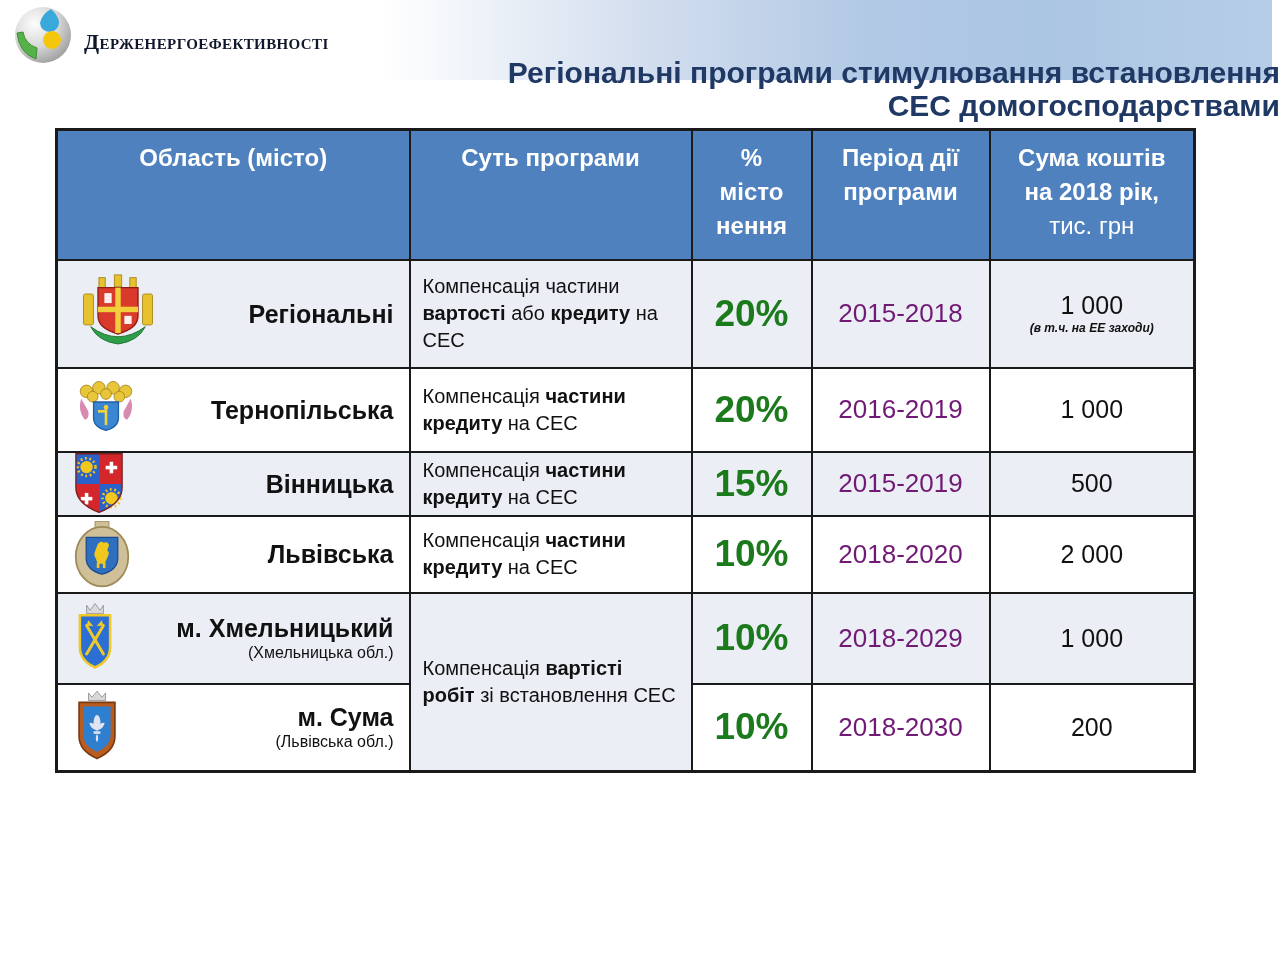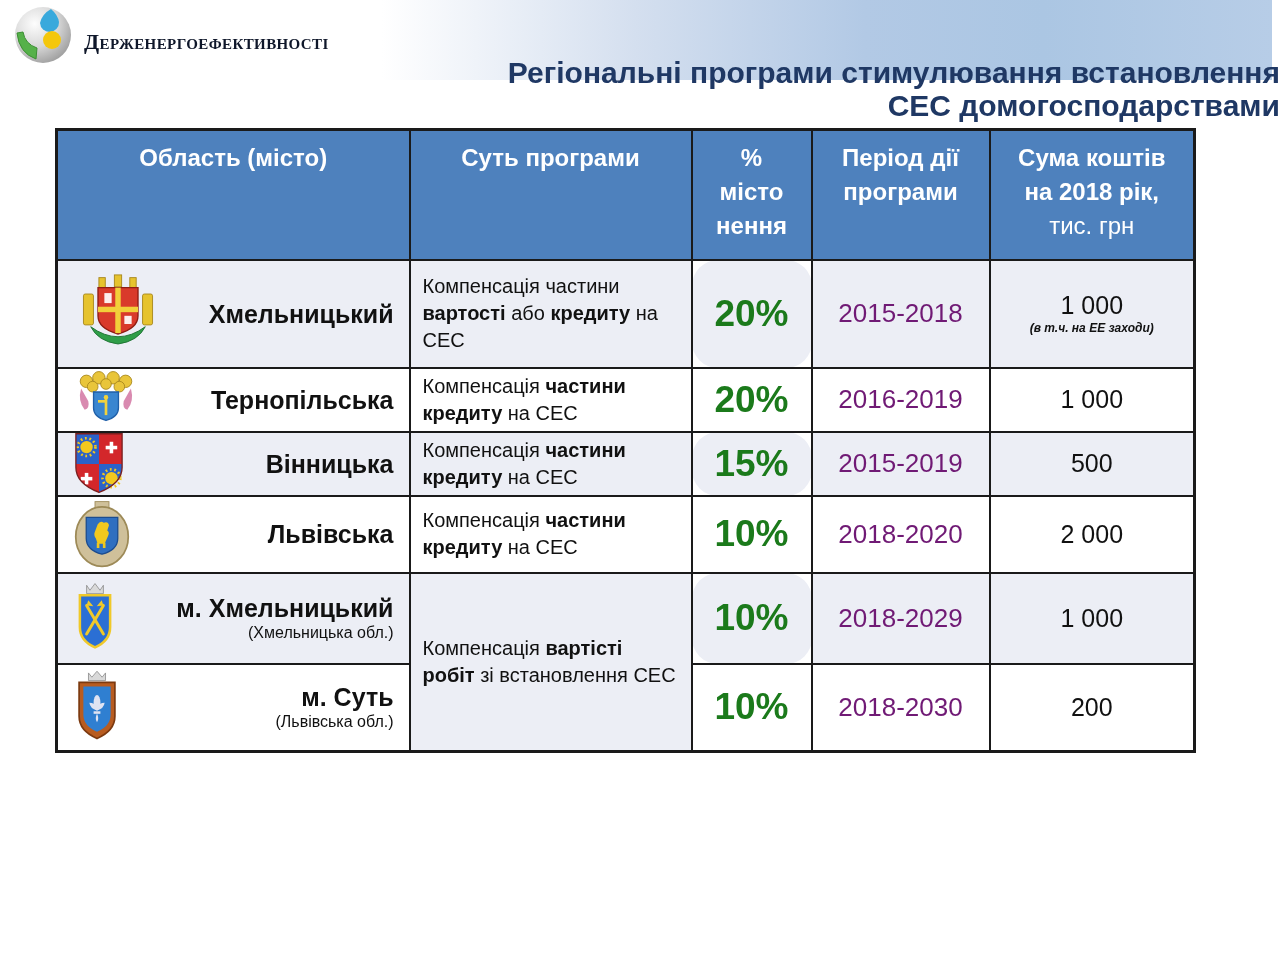--- a/index.html
+++ b/index.html
@@ -28,38 +28,38 @@
   table.program-table{position:absolute;left:55px;top:128px;width:1138px;
     border-collapse:collapse;table-layout:fixed;border:3px solid var(--border-dark);}
   .program-table th,.program-table td{border:2px solid var(--border-dark);overflow:hidden;}
 
   .program-table thead tr{height:130px;}
   .program-table th{background:var(--header-blue);color:#ffffff;font-weight:bold;
     font-size:24px;line-height:1.42;vertical-align:top;padding-top:10px;text-align:center;}
   .hdr-sub{font-weight:normal;}
 
   tbody tr:nth-child(1){height:108px;}
-  tbody tr:nth-child(2){height:64px;padding-left:24px;}
+  tbody tr:nth-child(2){height:84px;padding-left:24px;}
   tbody tr:nth-child(3){height:57px;}
   tbody tr:nth-child(4){height:77px;}
   tbody tr:nth-child(5){height:91px;}
   tbody tr:nth-child(6){height:88px;}
 
   tbody td{background:#ffffff;vertical-align:middle;}
   tbody tr.shaded td{background:var(--row-shade);}
   td.cell-shaded{background:var(--row-shade) !important;}
 
   td.region-cell{position:relative;text-align:right;padding-right:15px;
     font-size:25px;font-weight:bold;color:#111;}
   td.region-cell .coat{position:absolute;left:16px;top:50%;transform:translateY(-50%);line-height:0;}
   .region-sub{font-size:16px;font-weight:normal;line-height:1.25;}
   .region-name{line-height:1.2;}
 
   td.program-cell{font-size:20px;line-height:1.35;padding:4px 12px;color:#111;}
-  td.percent-cell{text-align:center;font-size:37px;font-weight:bold;color:var(--percent-green);border-radius:26px;}
+  td.percent-cell{text-align:center;font-size:37px;font-weight:bold;color:var(--percent-green);}
   td.period-cell{text-align:center;font-size:26px;color:#701a75;}
   td.sum-cell{text-align:center;font-size:25px;color:#111;line-height:1.15;}
   .sum-note{display:block;font-size:12px;font-style:italic;font-weight:bold;line-height:1.25;margin-top:1px;}
 </style>
 </head>
 <body>
 
 <div class="page">
 
   <div class="top-band"></div>
@@ -129,21 +129,21 @@
                 <rect x="61" y="4" width="7" height="11" fill="#e6c32e" stroke="#a8871c"></rect>
                 <rect x="10" y="22" width="11" height="34" rx="2" fill="#e6c32e" stroke="#a8871c"></rect>
                 <rect x="75" y="22" width="11" height="34" rx="2" fill="#e6c32e" stroke="#a8871c"></rect>
                 <path d="M26 15 h44 v31 q0 14 -22 20 q-22 -6 -22 -20 z" fill="#d93a2b" stroke="#8f1d12" stroke-width="1.5"></path>
                 <rect x="45" y="15" width="6" height="50" fill="#f2cf3a"></rect>
                 <rect x="26" y="36" width="44" height="6" fill="#f2cf3a"></rect>
                 <rect x="33" y="21" width="8" height="11" fill="#ffffff" opacity=".92"></rect>
                 <rect x="55" y="46" width="8" height="9" fill="#ffffff" opacity=".92"></rect>
                 <path d="M18 58 q30 22 60 0 q-8 16 -30 19 q-22 -3 -30 -19 z" fill="#2f9e48" stroke="#1c7031"></path>
               </svg></span>
-            <div class="region-name">Хмельницький</div>
+            <div class="region-name">Регіональні</div>
           </td>
           <td class="program-cell"><span>Компенсація частини </span><b>вартості</b><span> або </span><b>кредиту</b><span> на СЕС</span></td>
           <td class="percent-cell">20%</td>
           <td class="period-cell">2015-2018</td>
           <td class="sum-cell">1 000<span class="sum-note">(в т.ч. на ЕЕ заходи)</span></td>
         </tr>
         <tr>
           <td class="region-cell">
             <span class="coat"><svg width="64" height="60" viewBox="0 0 72 66">
                 <g fill="#e9c53a" stroke="#a8871c">
@@ -243,21 +243,21 @@
                 <path d="M17 3 l4 5 l6 -7 l6 7 l4 -5 v9 h-20 z" fill="#d9d9d9" stroke="#8f8f8f"></path>
                 <path d="M6 14 h42 v40 q0 17 -21 26 q-21 -9 -21 -26 z" fill="#b85c20" stroke="#7c3a10" stroke-width="2"></path>
                 <path d="M11 19 h32 v33 q0 13 -16 20 q-16 -7 -16 -20 z" fill="#2f7fd1"></path>
                 <g fill="#dfe3f2">
                   <ellipse cx="27" cy="38" rx="4" ry="9"></ellipse>
                   <path d="M27 47 q-8 -2 -9 -9 q6 0 9 5 q3 -5 9 -5 q-1 7 -9 9 z"></path>
                   <rect x="23" y="48" width="8" height="3"></rect>
                   <path d="M27 51 q-3 6 0 10 q3 -4 0 -10 z"></path>
                 </g>
               </svg></span>
-            <div class="region-name">м. Суть</div>
+            <div class="region-name">м. Сума</div>
             <div class="region-sub">(Львівська обл.)</div>
           </td>
           <td class="percent-cell">10%</td>
           <td class="period-cell">2018-2030</td>
           <td class="sum-cell">200</td>
         </tr>
       </tbody>
   </table>
 
 </div>

